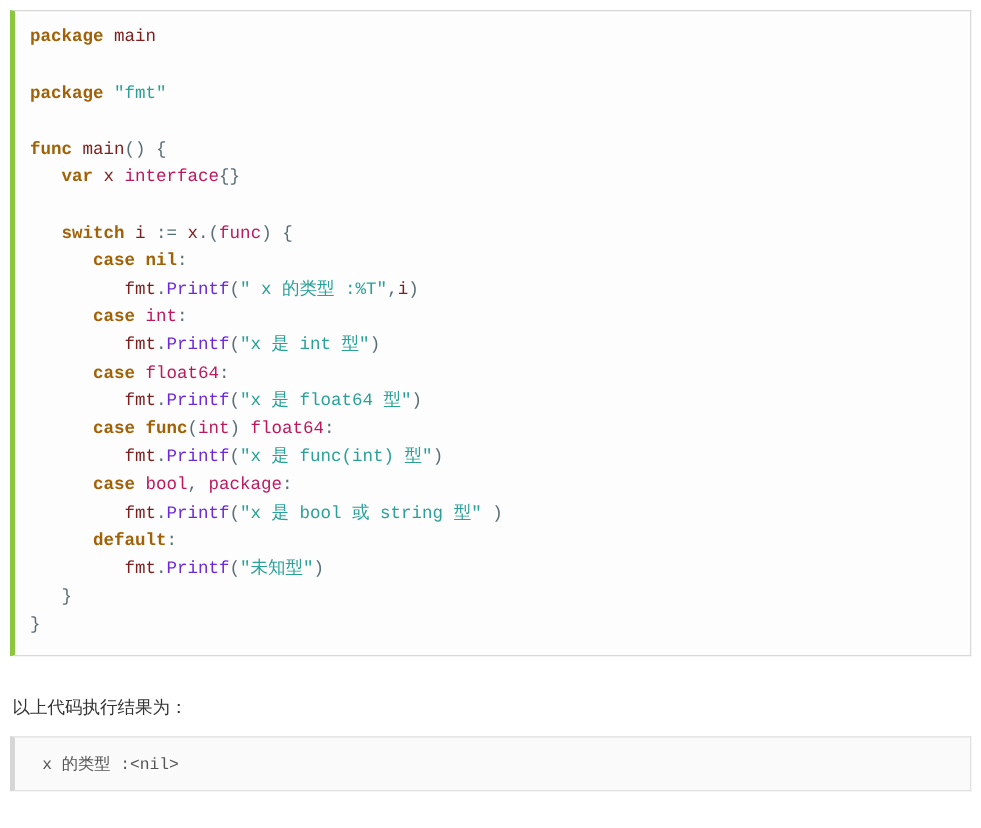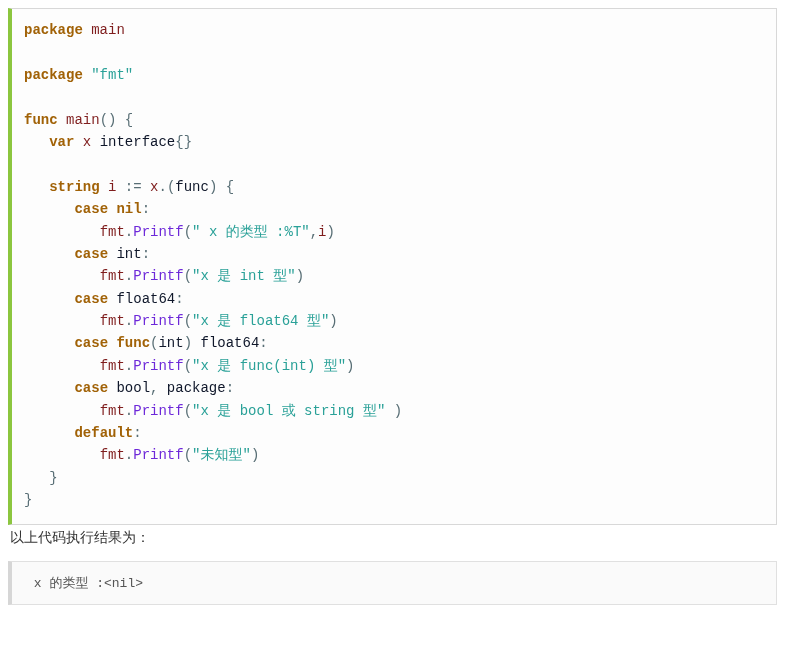--- a/index.html
+++ b/index.html
@@ -18,28 +18,28 @@
     margin: 8px 8px 0 8px;
     padding: 10px 12px 12px 12px;
     font-family: Consolas, "Courier New", monospace;
     font-size: 14px;
     line-height: 1.6;
     white-space: pre;
     overflow-x: auto;
     color: #333;
   }
   .kw { color: #a16207; font-weight: bold; }
-  .kw2 { color: #0f172a; }
+  .kw2 { color: #be185d; }
   .ident { color: #7f1d1d; }
   .func { color: #6d28d9; }
   .str { color: #2aa198; }
   .punct { color: #586e75; }
   .paren { color: #586e75; }
   .desc-text {
-    margin: 4px 8px 14px 10px;
+    margin: 32px 8px 14px 10px;
     font-size: 14px;
     color: #333;
   }
   .output-block {
     border: 1px solid #e0e0e0;
     border-left: 4px solid #d6d6d6;
     background: #fafafa;
     margin: 0 8px 8px 8px;
     padding: 12px 14px;
     font-family: Consolas, "Courier New", monospace;
@@ -51,21 +51,21 @@
 </head>
 <body>
 
 <div class="code-block"><span class="kw">package</span> <span class="ident">main</span>
 
 <span class="kw">package</span> <span class="str">"fmt"</span>
 
 <span class="kw">func</span> <span class="ident">main</span><span class="paren">()</span> <span class="paren">{</span>
    <span class="kw">var</span> <span class="ident">x</span> <span class="kw2">interface</span><span class="paren">{}</span>
 
-   <span class="kw">string</span> <span class="ident">i</span> <span class="punct">:=</span> <span class="ident">x</span><span class="punct">.</span><span class="paren">(</span><span class="kw2">func</span><span class="paren">)</span> <span class="paren">{</span>
+   <span class="kw">switch</span> <span class="ident">i</span> <span class="punct">:=</span> <span class="ident">x</span><span class="punct">.</span><span class="paren">(</span><span class="kw2">func</span><span class="paren">)</span> <span class="paren">{</span>
       <span class="kw">case</span> <span class="kw">nil</span><span class="punct">:</span>
          <span class="ident">fmt</span><span class="punct">.</span><span class="func">Printf</span><span class="paren">(</span><span class="str">" x 的类型 :%T"</span><span class="punct">,</span><span class="ident">i</span><span class="paren">)</span>
       <span class="kw">case</span> <span class="kw2">int</span><span class="punct">:</span>
          <span class="ident">fmt</span><span class="punct">.</span><span class="func">Printf</span><span class="paren">(</span><span class="str">"x 是 int 型"</span><span class="paren">)</span>
       <span class="kw">case</span> <span class="kw2">float64</span><span class="punct">:</span>
          <span class="ident">fmt</span><span class="punct">.</span><span class="func">Printf</span><span class="paren">(</span><span class="str">"x 是 float64 型"</span><span class="paren">)</span>
       <span class="kw">case</span> <span class="kw">func</span><span class="paren">(</span><span class="kw2">int</span><span class="paren">)</span> <span class="kw2">float64</span><span class="punct">:</span>
          <span class="ident">fmt</span><span class="punct">.</span><span class="func">Printf</span><span class="paren">(</span><span class="str">"x 是 func(int) 型"</span><span class="paren">)</span>
       <span class="kw">case</span> <span class="kw2">bool</span><span class="punct">,</span> <span class="kw2">package</span><span class="punct">:</span>
          <span class="ident">fmt</span><span class="punct">.</span><span class="func">Printf</span><span class="paren">(</span><span class="str">"x 是 bool 或 string 型"</span> <span class="paren">)</span>

